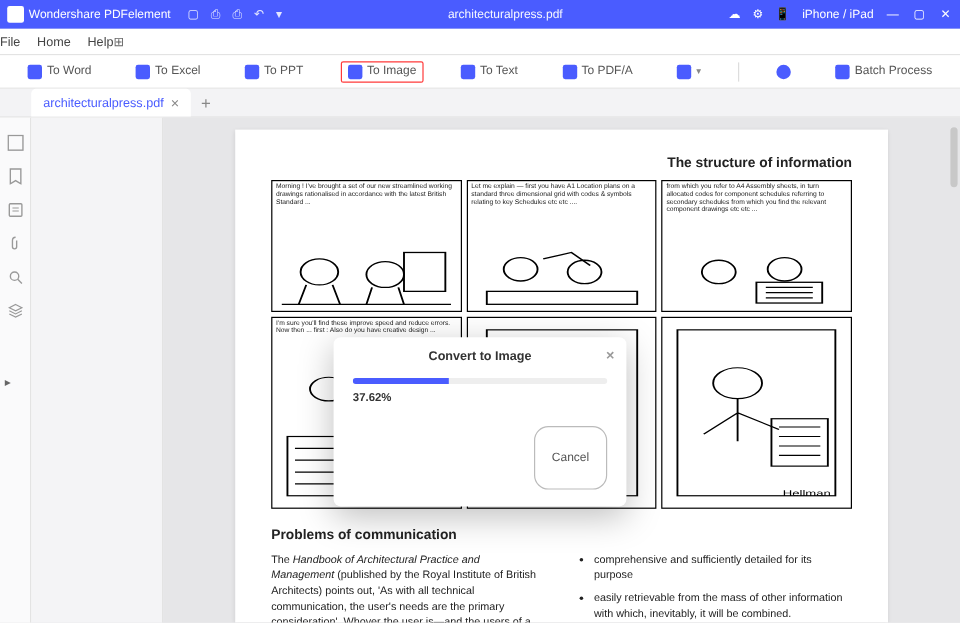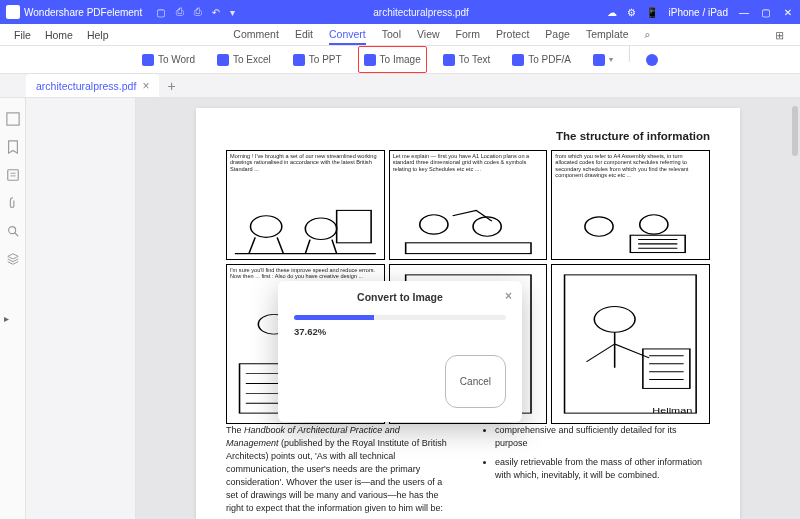--- a/index.html
+++ b/index.html
@@ -6,26 +6,26 @@
   html, body { width: 800px; height: 519px; overflow: hidden; background: #e8e8e8; }
   .titlebar { height: 24px; background: #4a5cff; color: #fff; display: flex; align-items: center; font-size: 10px; padding: 0 6px; }
   .titlebar .logo { width: 14px; height: 14px; background: #fff; border-radius: 2px; display: inline-block; margin-right: 4px; }
   .titlebar .app-name { font-weight: 400; }
   .titlebar .tb-icons { display: flex; gap: 10px; margin-left: 14px; align-items: center; }
   .titlebar .tb-icons span { opacity: .85; cursor: pointer; font-size: 10px; }
   .titlebar .doc-title { margin: 0 auto; opacity: .95; }
   .titlebar .right { display: flex; gap: 10px; align-items: center; }
   .titlebar .winbtn { width: 12px; text-align: center; cursor: pointer; }
   .menubar { height: 22px; background: #fff; display: flex; align-items: center; font-size: 10.5px; border-bottom: 1px solid #e3e3e3; }
-  .menubar .mb-left { display: flex; gap: 14px; padding-left: 14px; color: #444; }
+  .menubar .mb-left { display: flex; gap: 14px; color: #444; }
   .menubar .mb-center { display: flex; gap: 16px; margin: 0 auto; color: #555; }
   .menubar .mb-center span { cursor: pointer; padding: 3px 0; }
   .menubar .mb-center .active { color: #4a5cff; border-bottom: 2px solid #4a5cff; }
   .menubar .mb-right { display: flex; gap: 8px; padding-right: 16px; color: #666; align-items:center; }
-  .toolbar { height: 28px; background: #fff; display: flex; justify-content: center; gap: 10px; font-size: 10px; color: #555; border-bottom: 1px solid #e3e3e3; }
+  .toolbar { height: 28px; background: #fff; display: flex; align-items: center; justify-content: center; gap: 25px; font-size: 10px; color: #555; border-bottom: 1px solid #e3e3e3; }
   .toolbar .tbtn { display: flex; align-items: center; gap: 4px; padding: 2px 5px; cursor: pointer; border: 1px solid transparent; border-radius: 2px; }
   .toolbar .tbtn .ticon { width: 12px; height: 12px; background: #4a5cff; border-radius: 2px; display: inline-block; }
   .toolbar .tbtn.highlight { border: 1px solid #ff3a3a; }
   .toolbar .caret { font-size: 8px; color: #888; }
   .toolbar .sep { width:1px; height:16px; background:#ddd; }
   .tabbar { height: 24px; background: #f3f3f5; display: flex; align-items: center; padding-left: 26px; font-size: 10.5px; border-bottom: 1px solid #e3e3e3; }
   .tabbar .tab { background: #fff; padding: 3px 10px; color: #4a5cff; border-top-left-radius: 4px; border-top-right-radius: 4px; position: relative; display:flex; align-items:center; gap:6px; height: 100%; }
   .tabbar .tab .close { color:#888; font-size:12px; cursor:pointer; }
   .tabbar .plus { margin-left: 8px; color:#888; cursor:pointer; font-size:14px; }
   .workspace { position: relative; height: calc(519px - 24px - 22px - 28px - 24px); display: flex; background: #ececee; }
@@ -86,32 +86,20 @@
     <span class="winbtn">✕</span>
   </div>
 </div>
 
 <div class="menubar">
   <div class="mb-left">
     <span>File</span>
     <span>Home</span>
     <span>Help</span>
   </div>
-  <div class="mb-center">
-    <span>Comment</span>
-    <span>Edit</span>
-    <span class="active">Convert</span>
-    <span>Tool</span>
-    <span>View</span>
-    <span>Form</span>
-    <span>Protect</span>
-    <span>Page</span>
-    <span>Template</span>
-    <span>⌕</span>
-  </div>
   <div class="mb-right">
     <span>⊞</span>
   </div>
 </div>
 
 <div class="toolbar">
   <div class="tbtn">
       <span class="ticon"></span>
       <span>To Word</span>
     </div>
@@ -135,20 +123,24 @@
       <span class="ticon"></span>
       <span>To PDF/A</span>
     </div>
   <div class="tbtn">
       <span class="ticon"></span>
       <span class="caret">▾</span>
     </div>
   <div class="sep"></div>
   <div class="tbtn">
       <span class="ticon" style="background:#4a5cff;border-radius:50%;"></span>
+    </div>
+  <div class="tbtn">
+      <span class="ticon"></span>
+      <span>Batch Process</span>
     </div>
 </div>
 
 <div class="tabbar">
   <div class="tab">
     <span>architecturalpress.pdf</span>
     <span class="close">×</span>
   </div>
   <span class="plus">+</span>
 </div>
@@ -252,20 +244,21 @@
                   <rect x="58" y="85" width="30" height="40"></rect>
                   <path d="M62 92h22M62 100h22M62 108h22M62 116h22"></path>
                 </g>
                 <text x="64" y="150" font-size="7" font-family="cursive" fill="#000">Hellman</text>
               </svg>
           </div>
         </div>
       </div>
 
 
+      <div class="problems">Problems of communication</div>
 
       <div class="twocol">
         <div class="col">
           <span>The <i>Handbook of Architectural Practice and Management</i> (published by the Royal Institute of British Architects) points out, 'As with all technical communication, the user's needs are the primary consideration'. Whover the user is—and the users of a set of drawings will be many and various—he has the right to expect that the information given to him will be:</span>
         </div>
         <div class="col">
           <ul>
             <li>comprehensive and sufficiently detailed for its purpose</li>
             <li>easily retrievable from the mass of other information with which, inevitably, it will be combined.</li>
           </ul>

